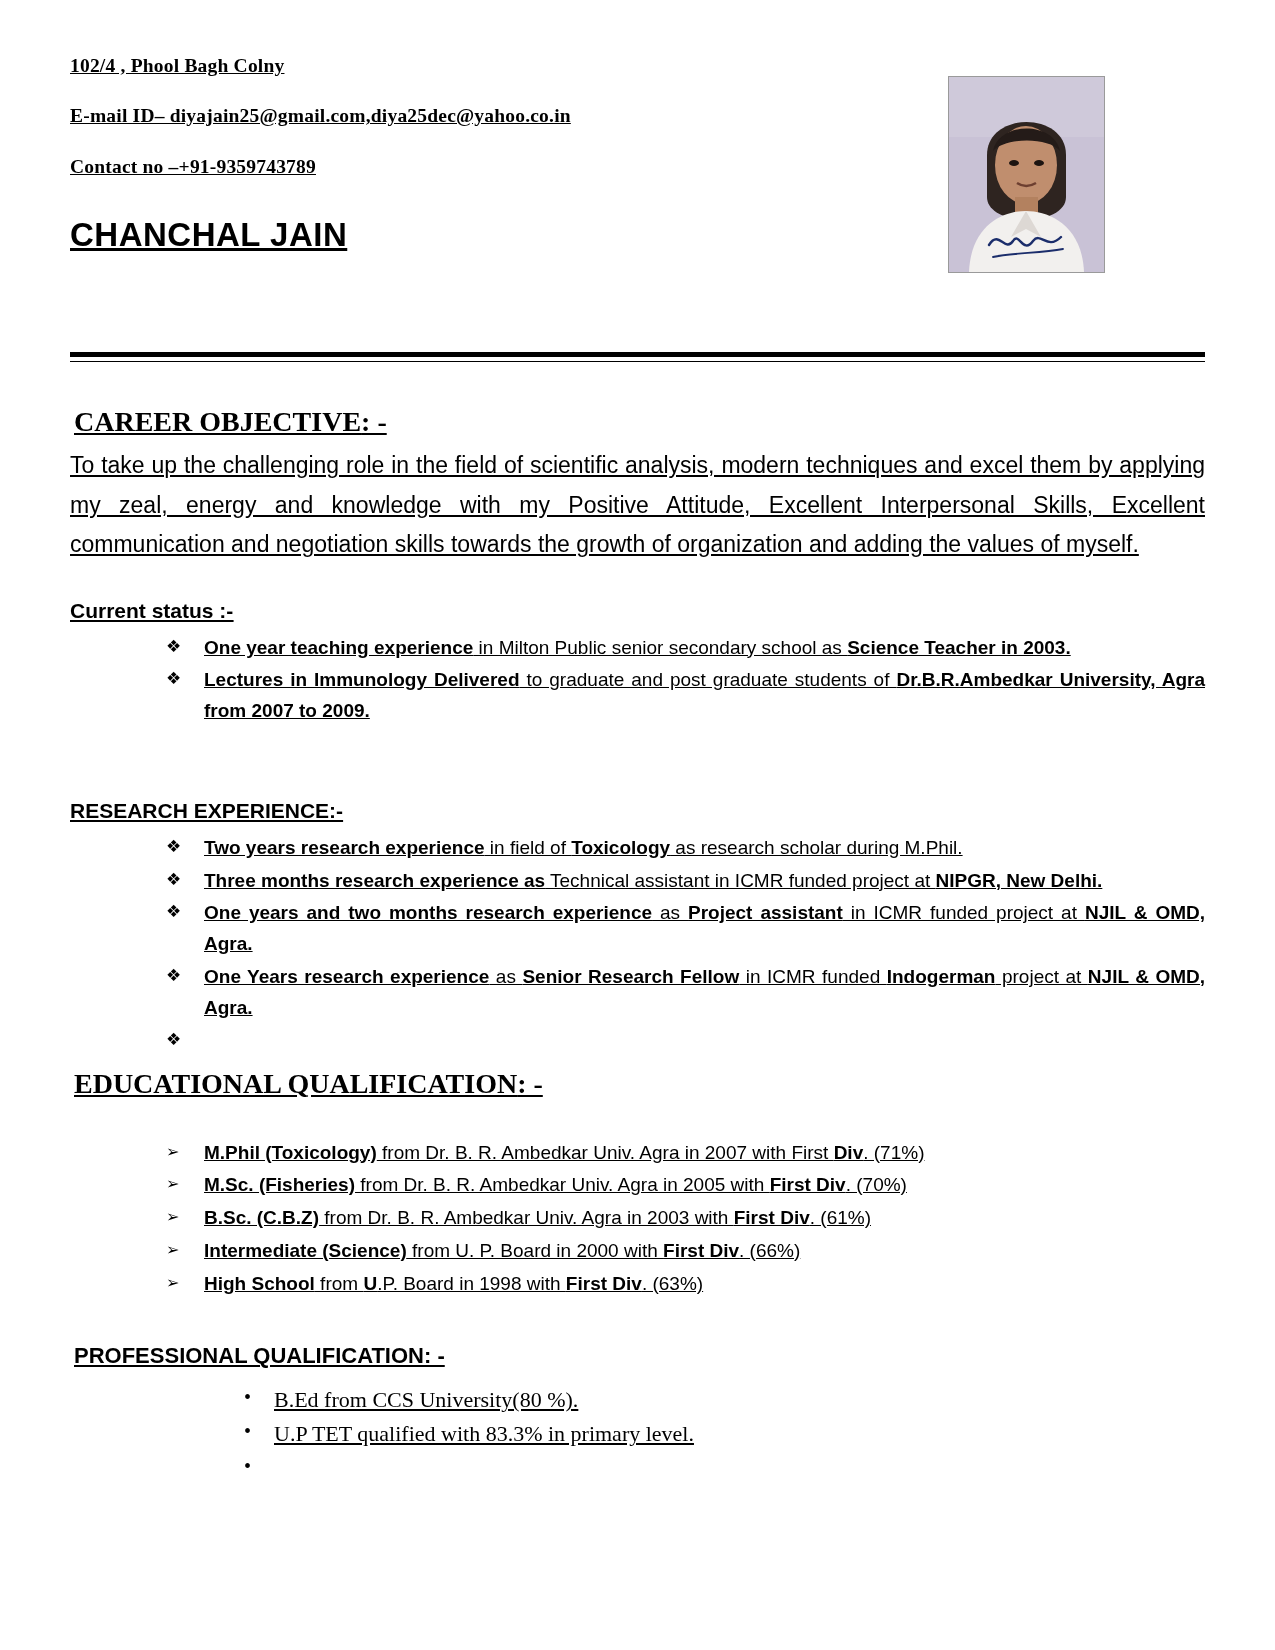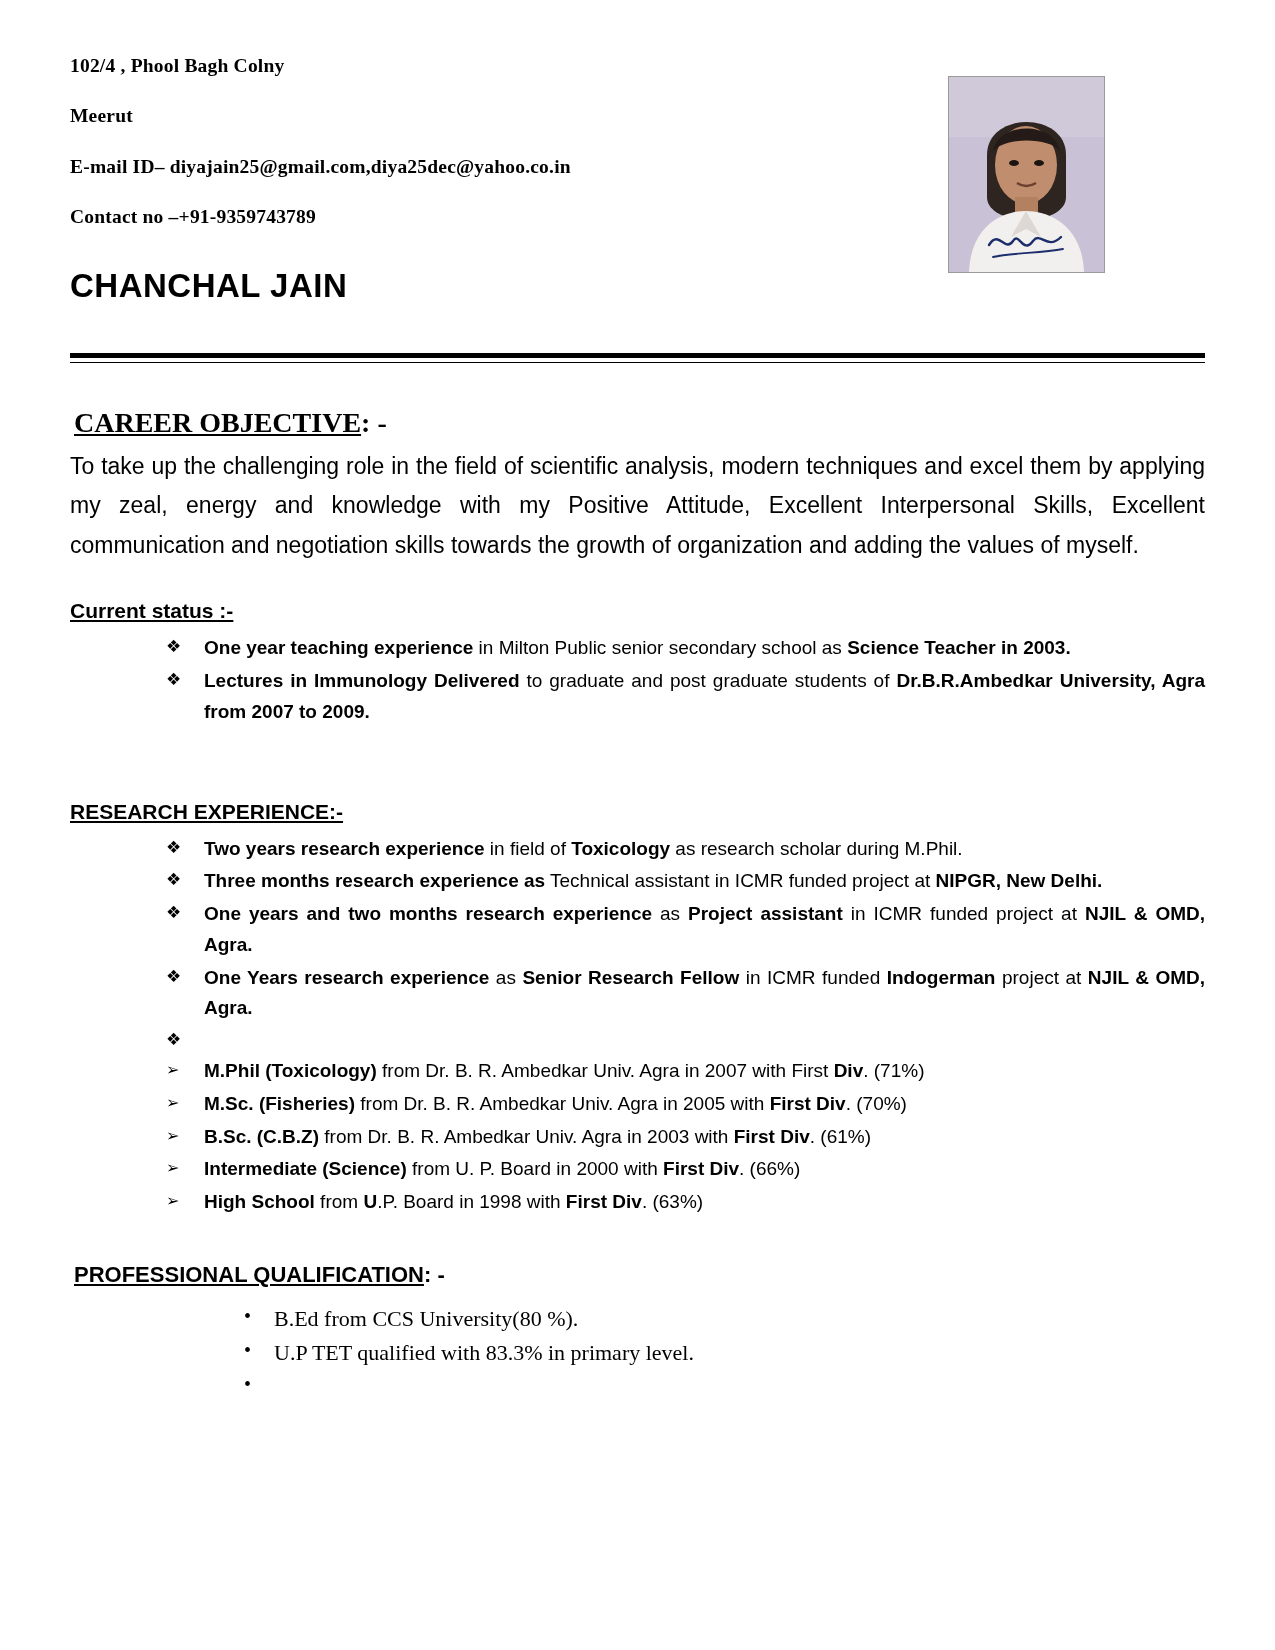--- a/index.html
+++ b/index.html
@@ -14,20 +14,21 @@
     color: #000000;
     position: relative;
     overflow: hidden;
   }
   .page {
     position: relative;
     width: 1275px;
     height: 1269px;
     box-sizing: border-box;
     padding: 40px 70px 0 70px;
+    text-decoration: underline;
   }
 
   
   .header {
     position: relative;
     min-height: 250px;
   }
   .addr-line {
     font-family: "Liberation Serif", serif;
     font-weight: bold;
@@ -145,21 +146,20 @@
   .gap-lg { height: 36px; }
   .gap-md { height: 20px; }
 </style>
 </head>
 <body>
 
 <div class="page">
 
   <div class="header">
     <p class="addr-line first">102/4 , Phool Bagh Colny</p>
-    <p class="addr-line">Meerut</p>
     <p class="addr-line">E-mail ID– diyajain25@gmail.com,diya25dec@yahoo.co.in</p>
     <p class="addr-line">Contact no –+91-9359743789</p>
     <h1 class="name">CHANCHAL JAIN</h1>
 
     <div class="photo">
       <svg width="155" height="195" viewBox="0 0 155 195">
         <rect x="0" y="0" width="155" height="195" fill="#c9c2d6"></rect>
         <rect x="0" y="0" width="155" height="60" fill="#cfc9da"></rect>
 
         <path d="M38 78 C38 34 117 34 117 78 L117 120 C117 150 38 150 38 120 Z" fill="#2e2420"></path>
@@ -220,20 +220,21 @@
     </li>
     <li>
       <span class="mk">❖</span>
       <b>One Years research experience</b><span> as </span><b>Senior Research Fellow</b><span> in ICMR funded </span><b>Indogerman</b><span> project at </span><b>NJIL &amp; OMD, Agra.</b>
     </li>
     <li>
       <span class="mk">❖</span>
     </li>
   </ul>
 
+  <h2 class="sec-serif-head"><span class="u">EDUCATIONAL QUALIFICATION</span><span>: -</span></h2>
 
   <div class="gap-md"></div>
 
   <ul class="bul arrow">
     <li>
       <span class="mk">➢</span>
       <b>M.Phil (Toxicology)</b><span> from Dr. B. R. Ambedkar Univ. Agra in 2007 with First </span><b>Div</b><span>. (71%)</span>
     </li>
     <li>
       <span class="mk">➢</span>

